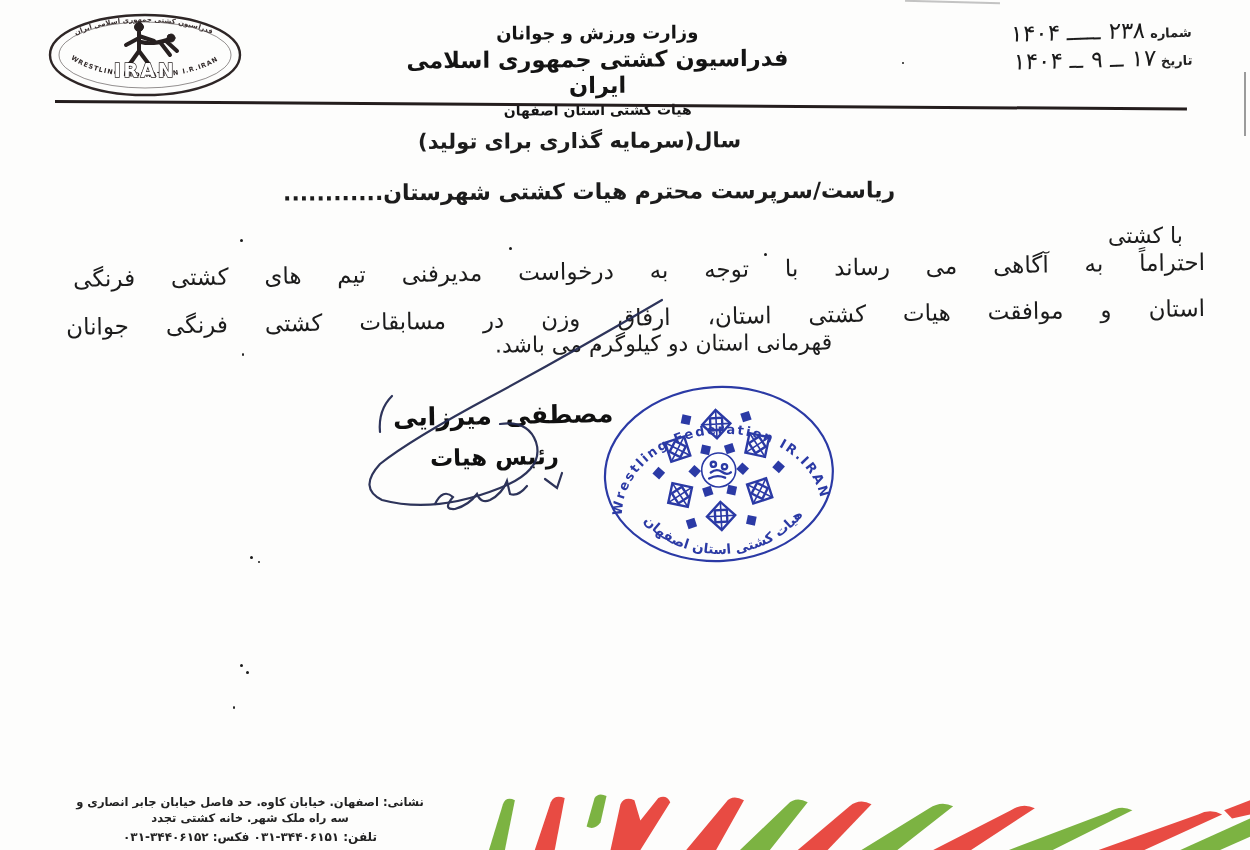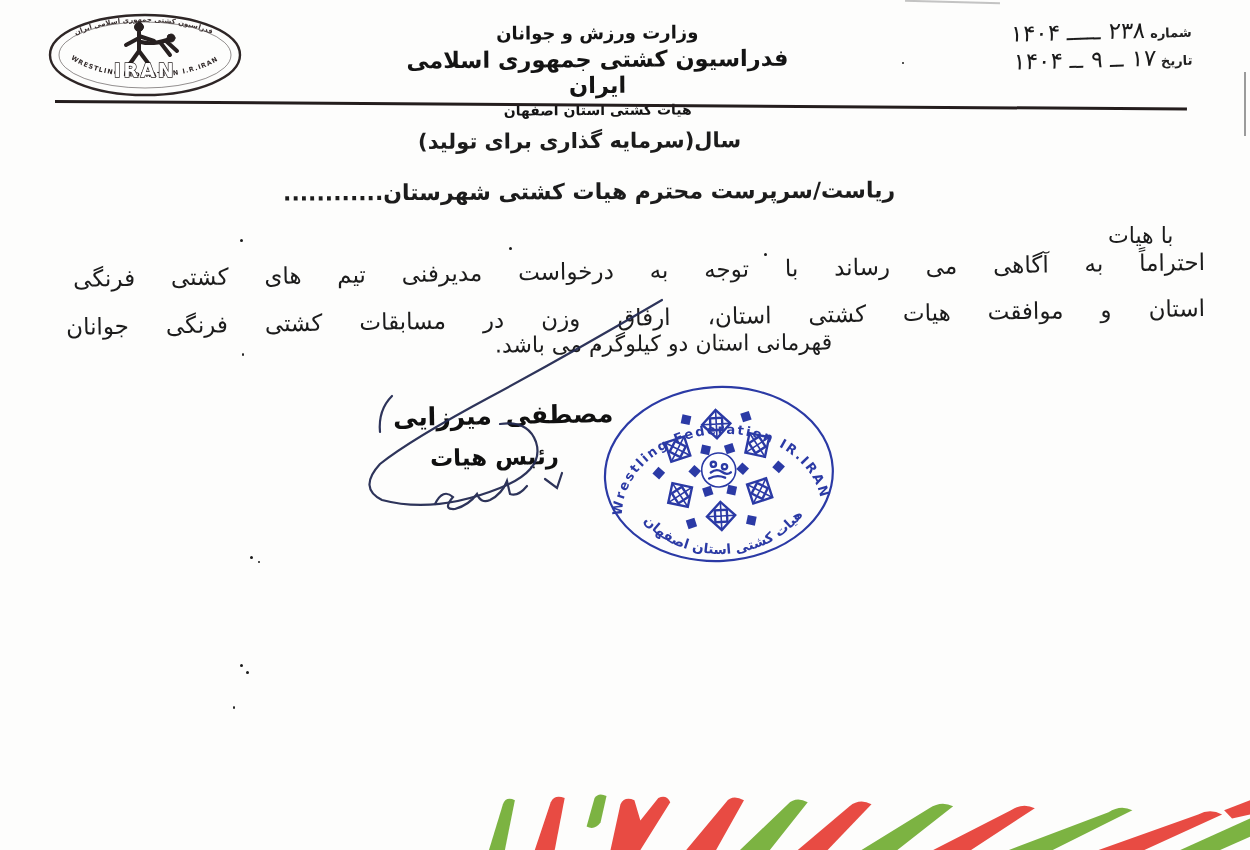--- a/index.html
+++ b/index.html
@@ -88,21 +88,21 @@
       <span class="refvalue">۱۷ ــ ۹ ــ ۱۴۰۴</span>
     </div>
   </div>
 
   <div class="abs rule"></div>
 
   <div class="abs slogan rtl">سال(سرمایه گذاری برای تولید)</div>
 
   <div class="abs addressee rtl">ریاست/سرپرست محترم هیات کشتی شهرستان............</div>
 
-  <div class="abs salutation rtl">با هیات</div>
+  <div class="abs salutation rtl">با کشتی</div>
 
   <div class="abs bodyline bl1">احتراماً به آگاهی می رساند با توجه به درخواست مدیرفنی تیم های کشتی فرنگی</div>
   <div class="abs bodyline bl2">استان و موافقت هیات کشتی استان، ارفاق وزن در مسابقات کشتی فرنگی جوانان</div>
   <div class="abs bl3">
     <span>قهرمانی استان </span><span class="uline">دو</span><span> کیلوگرم می باشد.</span>
   </div>
 
   <div class="abs sig-name rtl">مصطفی میرزایی</div>
   <div class="abs sig-title rtl">رئیس هیات</div>
 
@@ -199,20 +199,25 @@
     <svg width="335" height="228" viewBox="0 0 335 228">
       <g fill="none" stroke="#232a52" stroke-width="2.2" stroke-linecap="round" opacity=".95">
         <path d="M322,8 Q230,62 150,105 Q70,148 40,172 Q18,196 42,208 Q95,222 160,196 Q205,178 196,150 Q188,128 160,132"></path>
         <path d="M52,104 Q38,118 40,140"></path>
         <path d="M95,212 q8,-16 18,-7 q-11,13 2,12 q14,-4 22,-15 q4,10 13,6 q12,-6 17,-19 l3,13 q8,3 17,-8"></path>
         <path d="M205,187 l12,9 l5,-15"></path>
       </g>
     </svg>
   </div>
 
+  <div class="abs footer-text">
+    <div class="ft-l">نشانی: اصفهان. خیابان کاوه. حد فاصل خیابان جابر انصاری و</div>
+    <div class="ft-l">سه راه ملک شهر. خانه کشتی تجدد</div>
+    <div class="ft-phone">تلفن: ۳۴۴۰۶۱۵۱-۰۳۱   فکس: ۳۴۴۰۶۱۵۲-۰۳۱</div>
+  </div>
 
   <div class="abs" style="left:483px;top:792px;width:767px;height:58px;">
     <svg width="767" height="58" viewBox="0 0 770 57" preserveAspectRatio="none">
       <g stroke="none">
         <path d="M6,57 L20,12 Q23,4 32,8 L22,57 Z" fill="#7cb342"></path>
         <path d="M52,57 L68,10 Q72,2 82,6 L72,57 Z" fill="#e84b43"></path>
         <path d="M104,34 L112,6 Q116,0 124,4 L118,30 Q112,38 104,34 Z" fill="#7cb342"></path>
         <path d="M128,57 L138,12 Q142,4 152,8 L158,28 L176,6 Q184,2 188,10 L158,57 Z" fill="#e84b43"></path>
         <path d="M204,57 L244,10 Q250,2 262,8 L234,57 Z" fill="#e84b43"></path>
         <path d="M258,57 L306,12 Q314,4 326,10 L288,57 Z" fill="#7cb342"></path>

